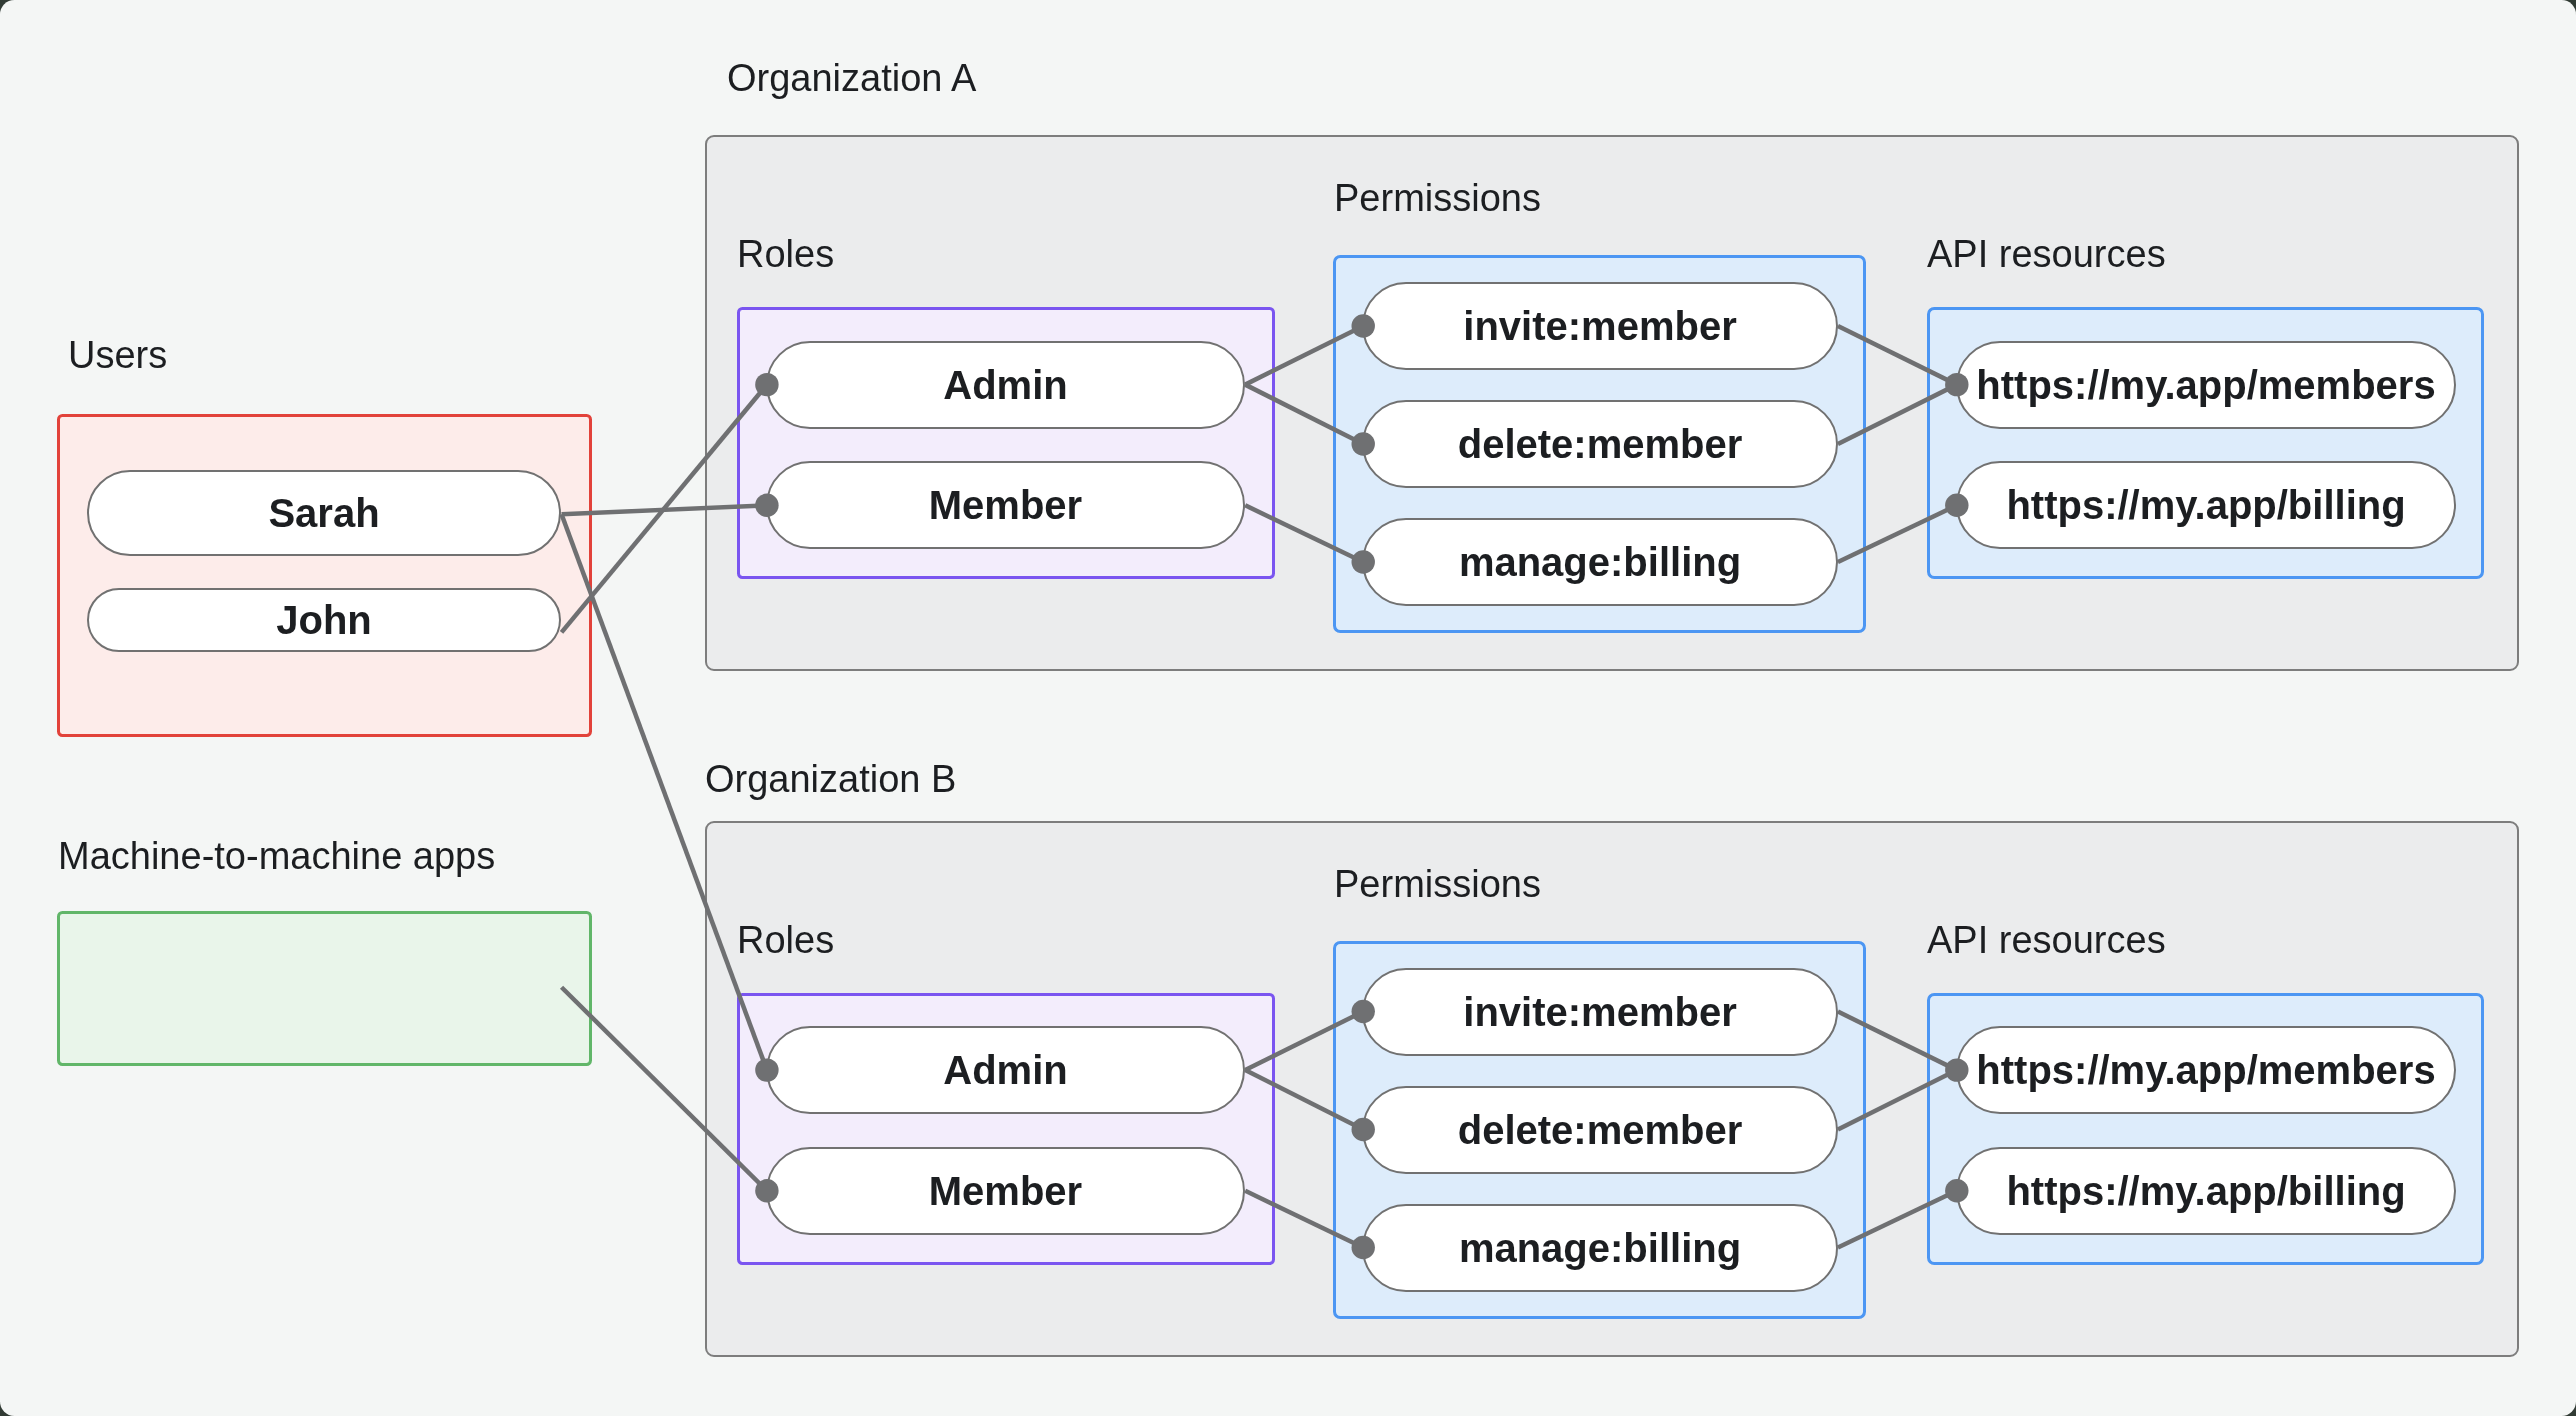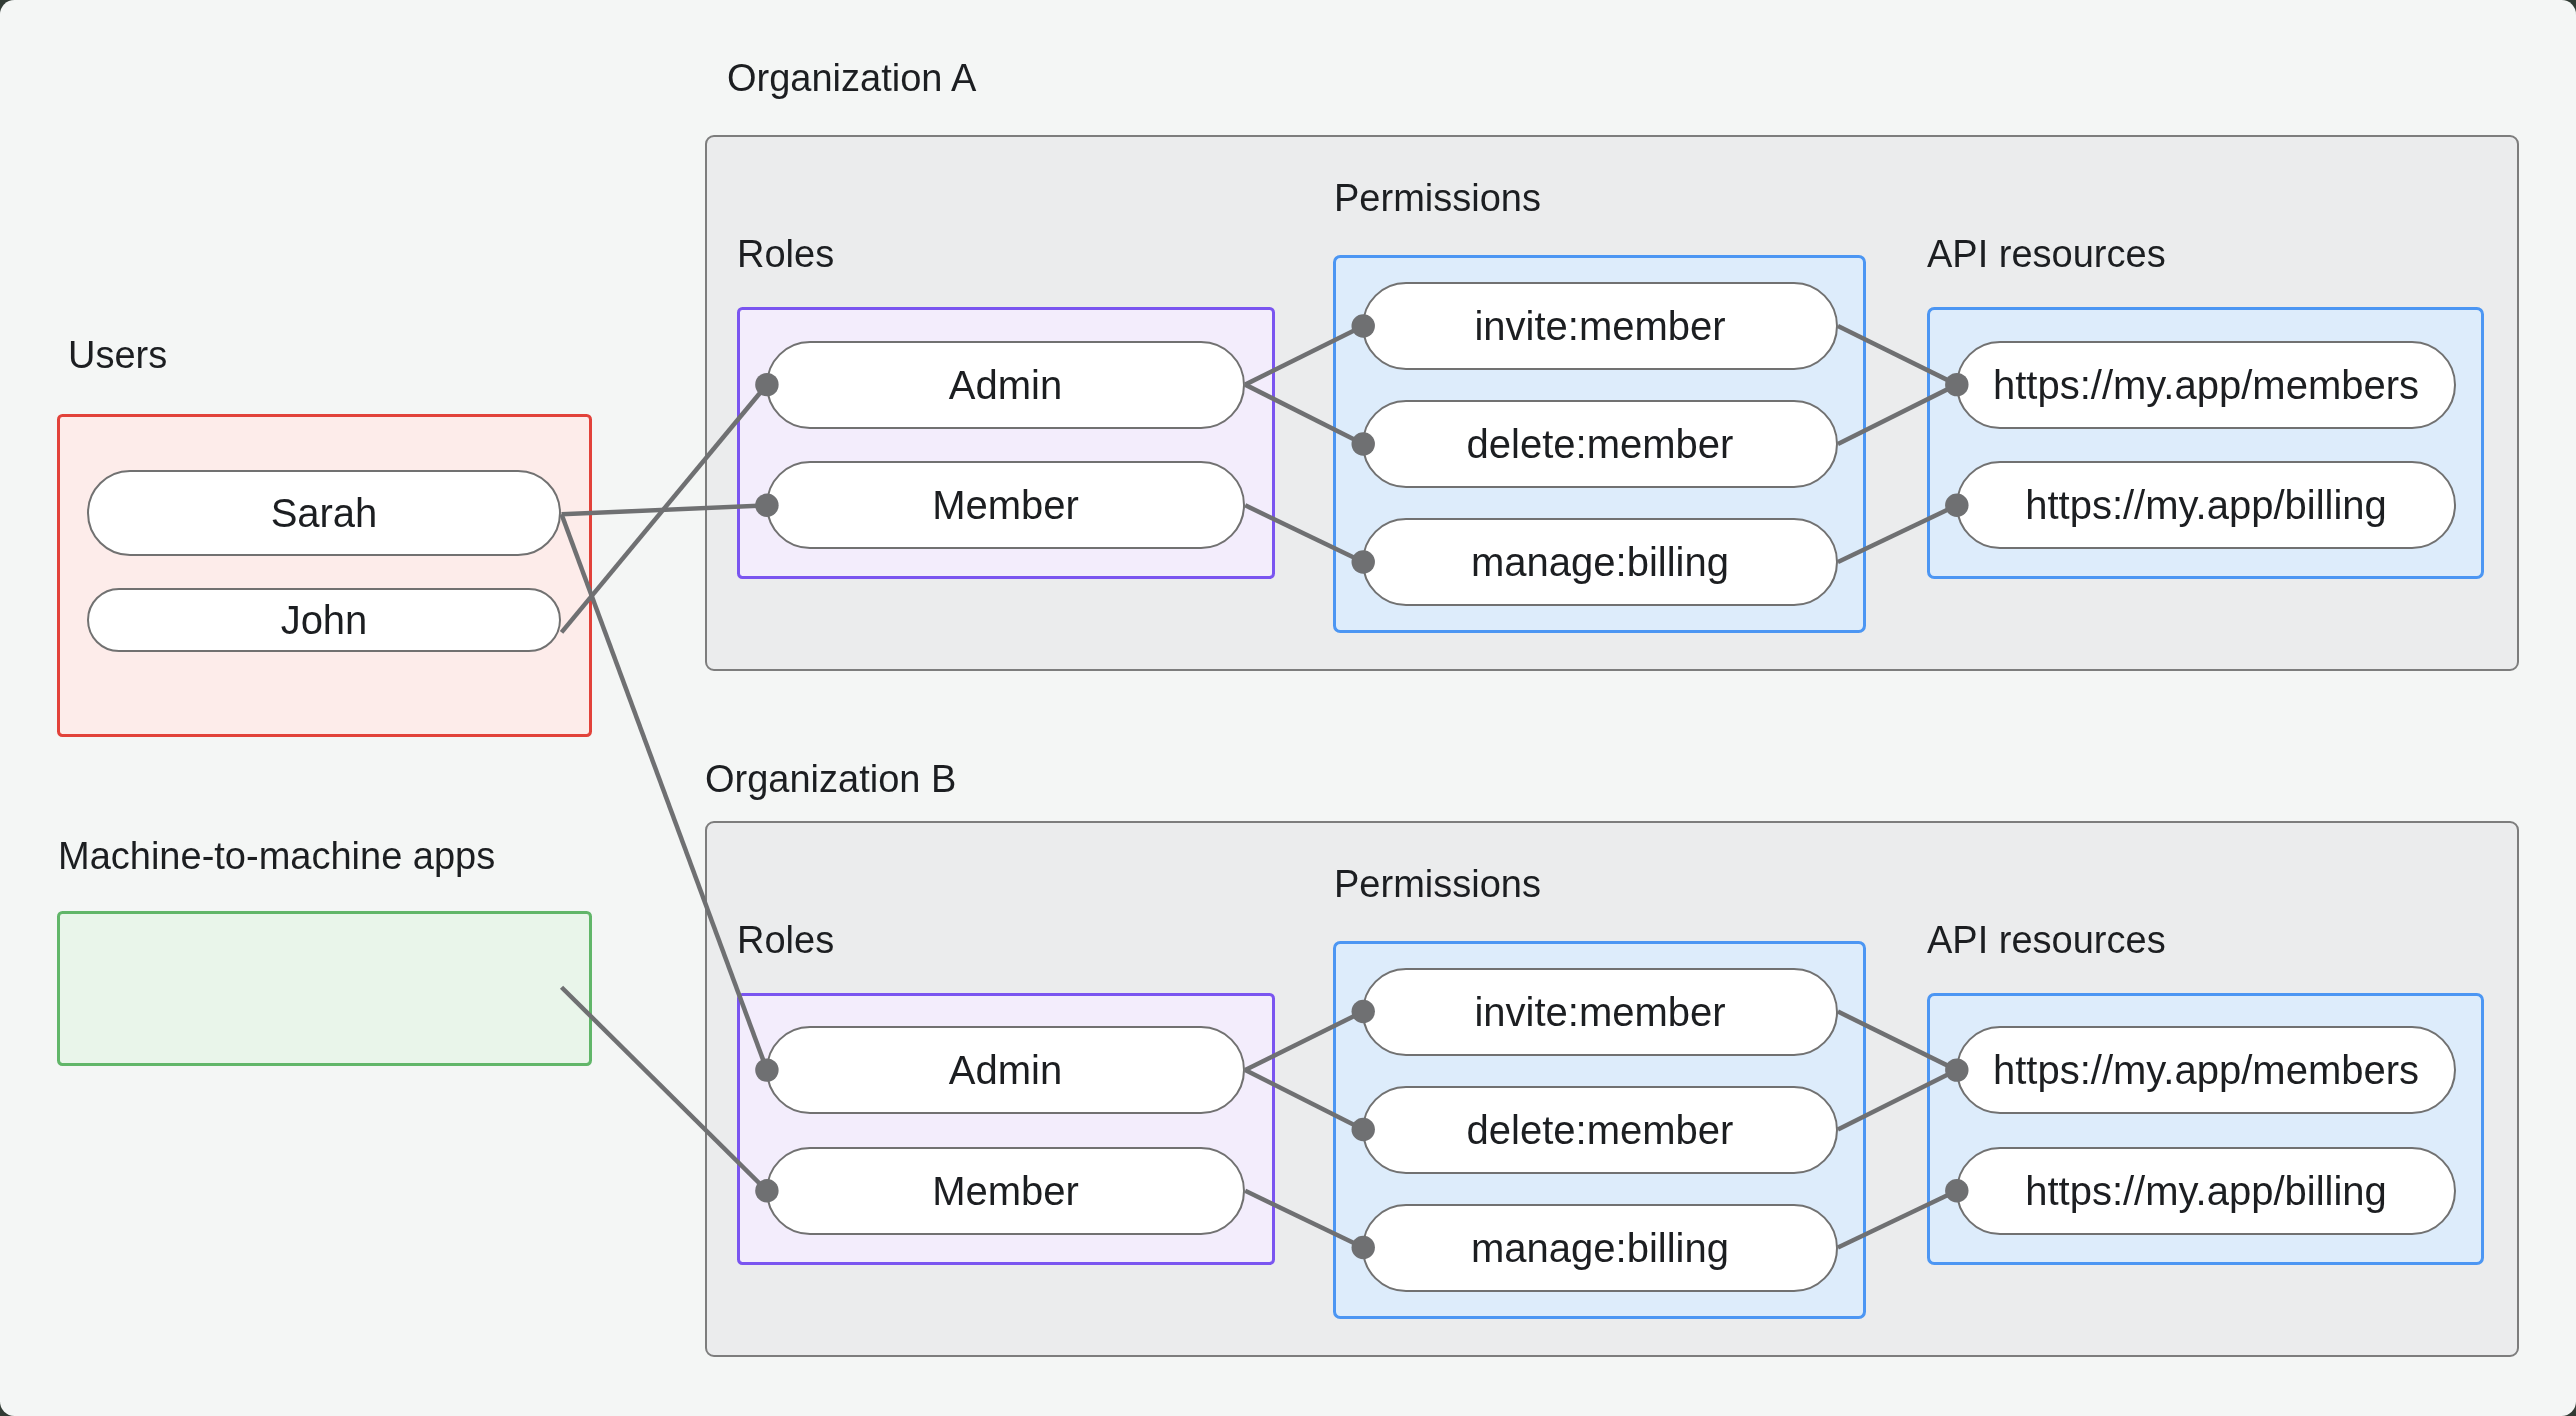--- a/index.html
+++ b/index.html
@@ -19,21 +19,21 @@
           border-radius:14.4px;overflow:hidden;}
   .section-label{position:absolute;font-size:38px;line-height:1.1;color:var(--text);
                  font-weight:500;letter-spacing:0px;white-space:nowrap;}
   .group-box{position:absolute;border-radius:5.4px;}
   .group-box.users{background:var(--users-fill);border:3.6px solid var(--users-border);}
   .group-box.m2m{background:var(--m2m-fill);border:3.6px solid var(--m2m-border);}
   .group-box.org{background:var(--org-fill);border:2.7px solid var(--org-border);border-radius:9px;}
   .group-box.roles{background:var(--roles-fill);border:3.6px solid var(--roles-border);}
   .group-box.perms{background:var(--perms-fill);border:3.6px solid var(--perms-border);border-radius:7.2px;}
   .pill{position:absolute;background:var(--pill-fill);border:2.7px solid var(--pill-border);
-        border-radius:44px;display:flex;align-items:center;justify-content:center;}
+        border-radius:44px;display:flex;align-items:center;justify-content:center;font-weight:bold;}
   .pill span{font-size:40px;color:var(--text);white-space:nowrap;}
   #edges{position:absolute;left:0;top:0;z-index:5;pointer-events:none;}
 </style>
 </head>
 <body>
 
 <div class="canvas">
 
   <svg id="edges" width="2576" height="1416" viewBox="0 0 2859 1572">
       <line x1="623" y1="571" x2="851" y2="561" stroke="#6f7072" stroke-width="5"></line>

